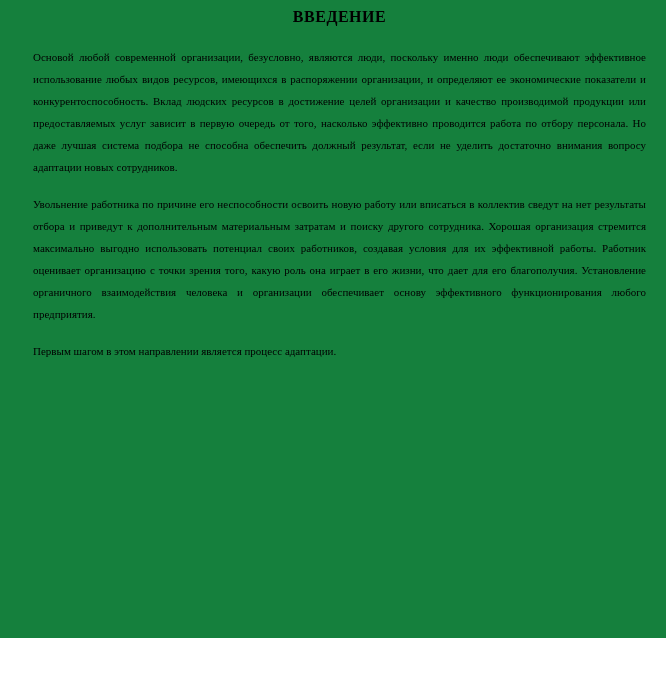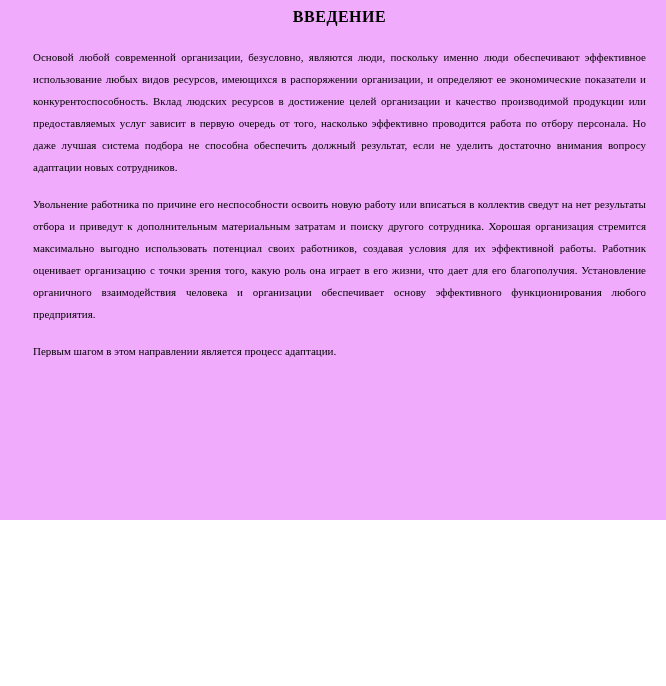--- a/index.html
+++ b/index.html
@@ -2,23 +2,23 @@
 <html><head>
 <meta charset="utf-8">
 <style>
   html, body {
     margin: 0;
     padding: 0;
     background: #ffffff;
   }
   .page {
     width: 666px;
-    height: 520px;
+    height: 638px;
     box-sizing: border-box;
-    background: #f0abfc;
+    background: #15803d;
     color: #000000;
     font-family: "Liberation Serif", "DejaVu Serif", serif;
     padding: 8px 20px 10px 33px;
     overflow: hidden;
   }
   .title {
     margin: 0 0 20px 0;
     text-align: center;
     font-size: 16px;
     font-weight: bold;

